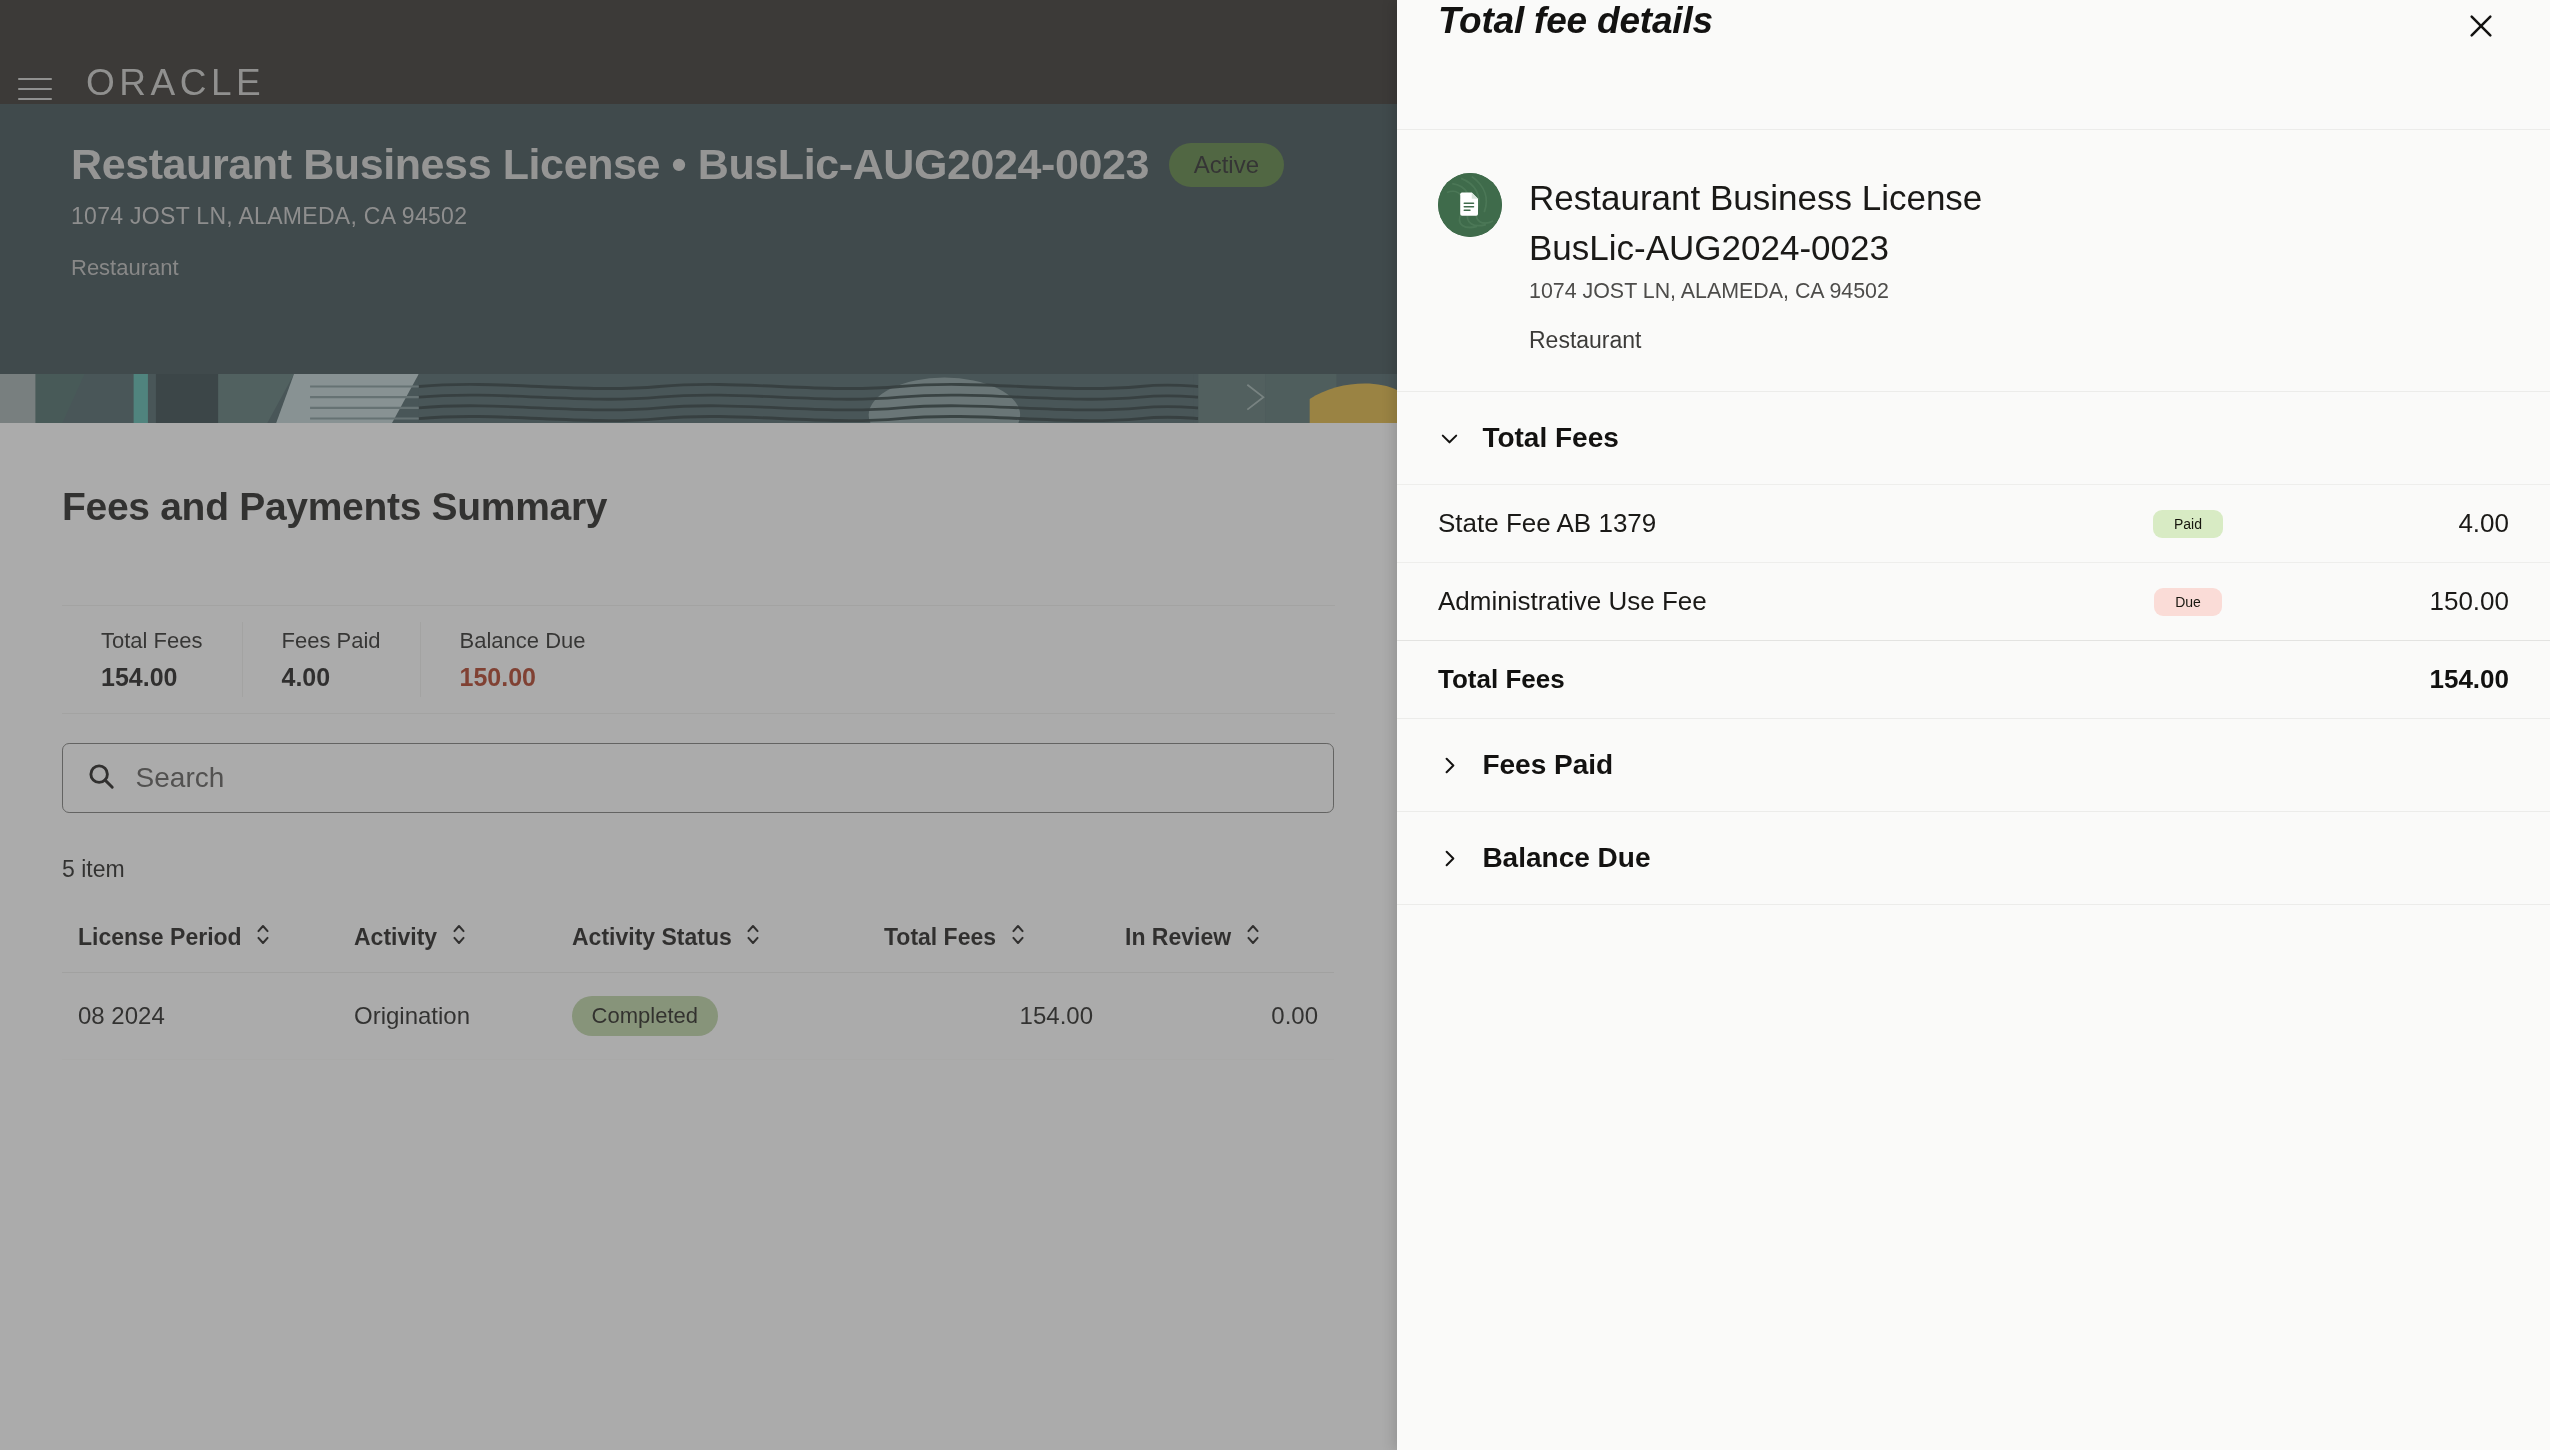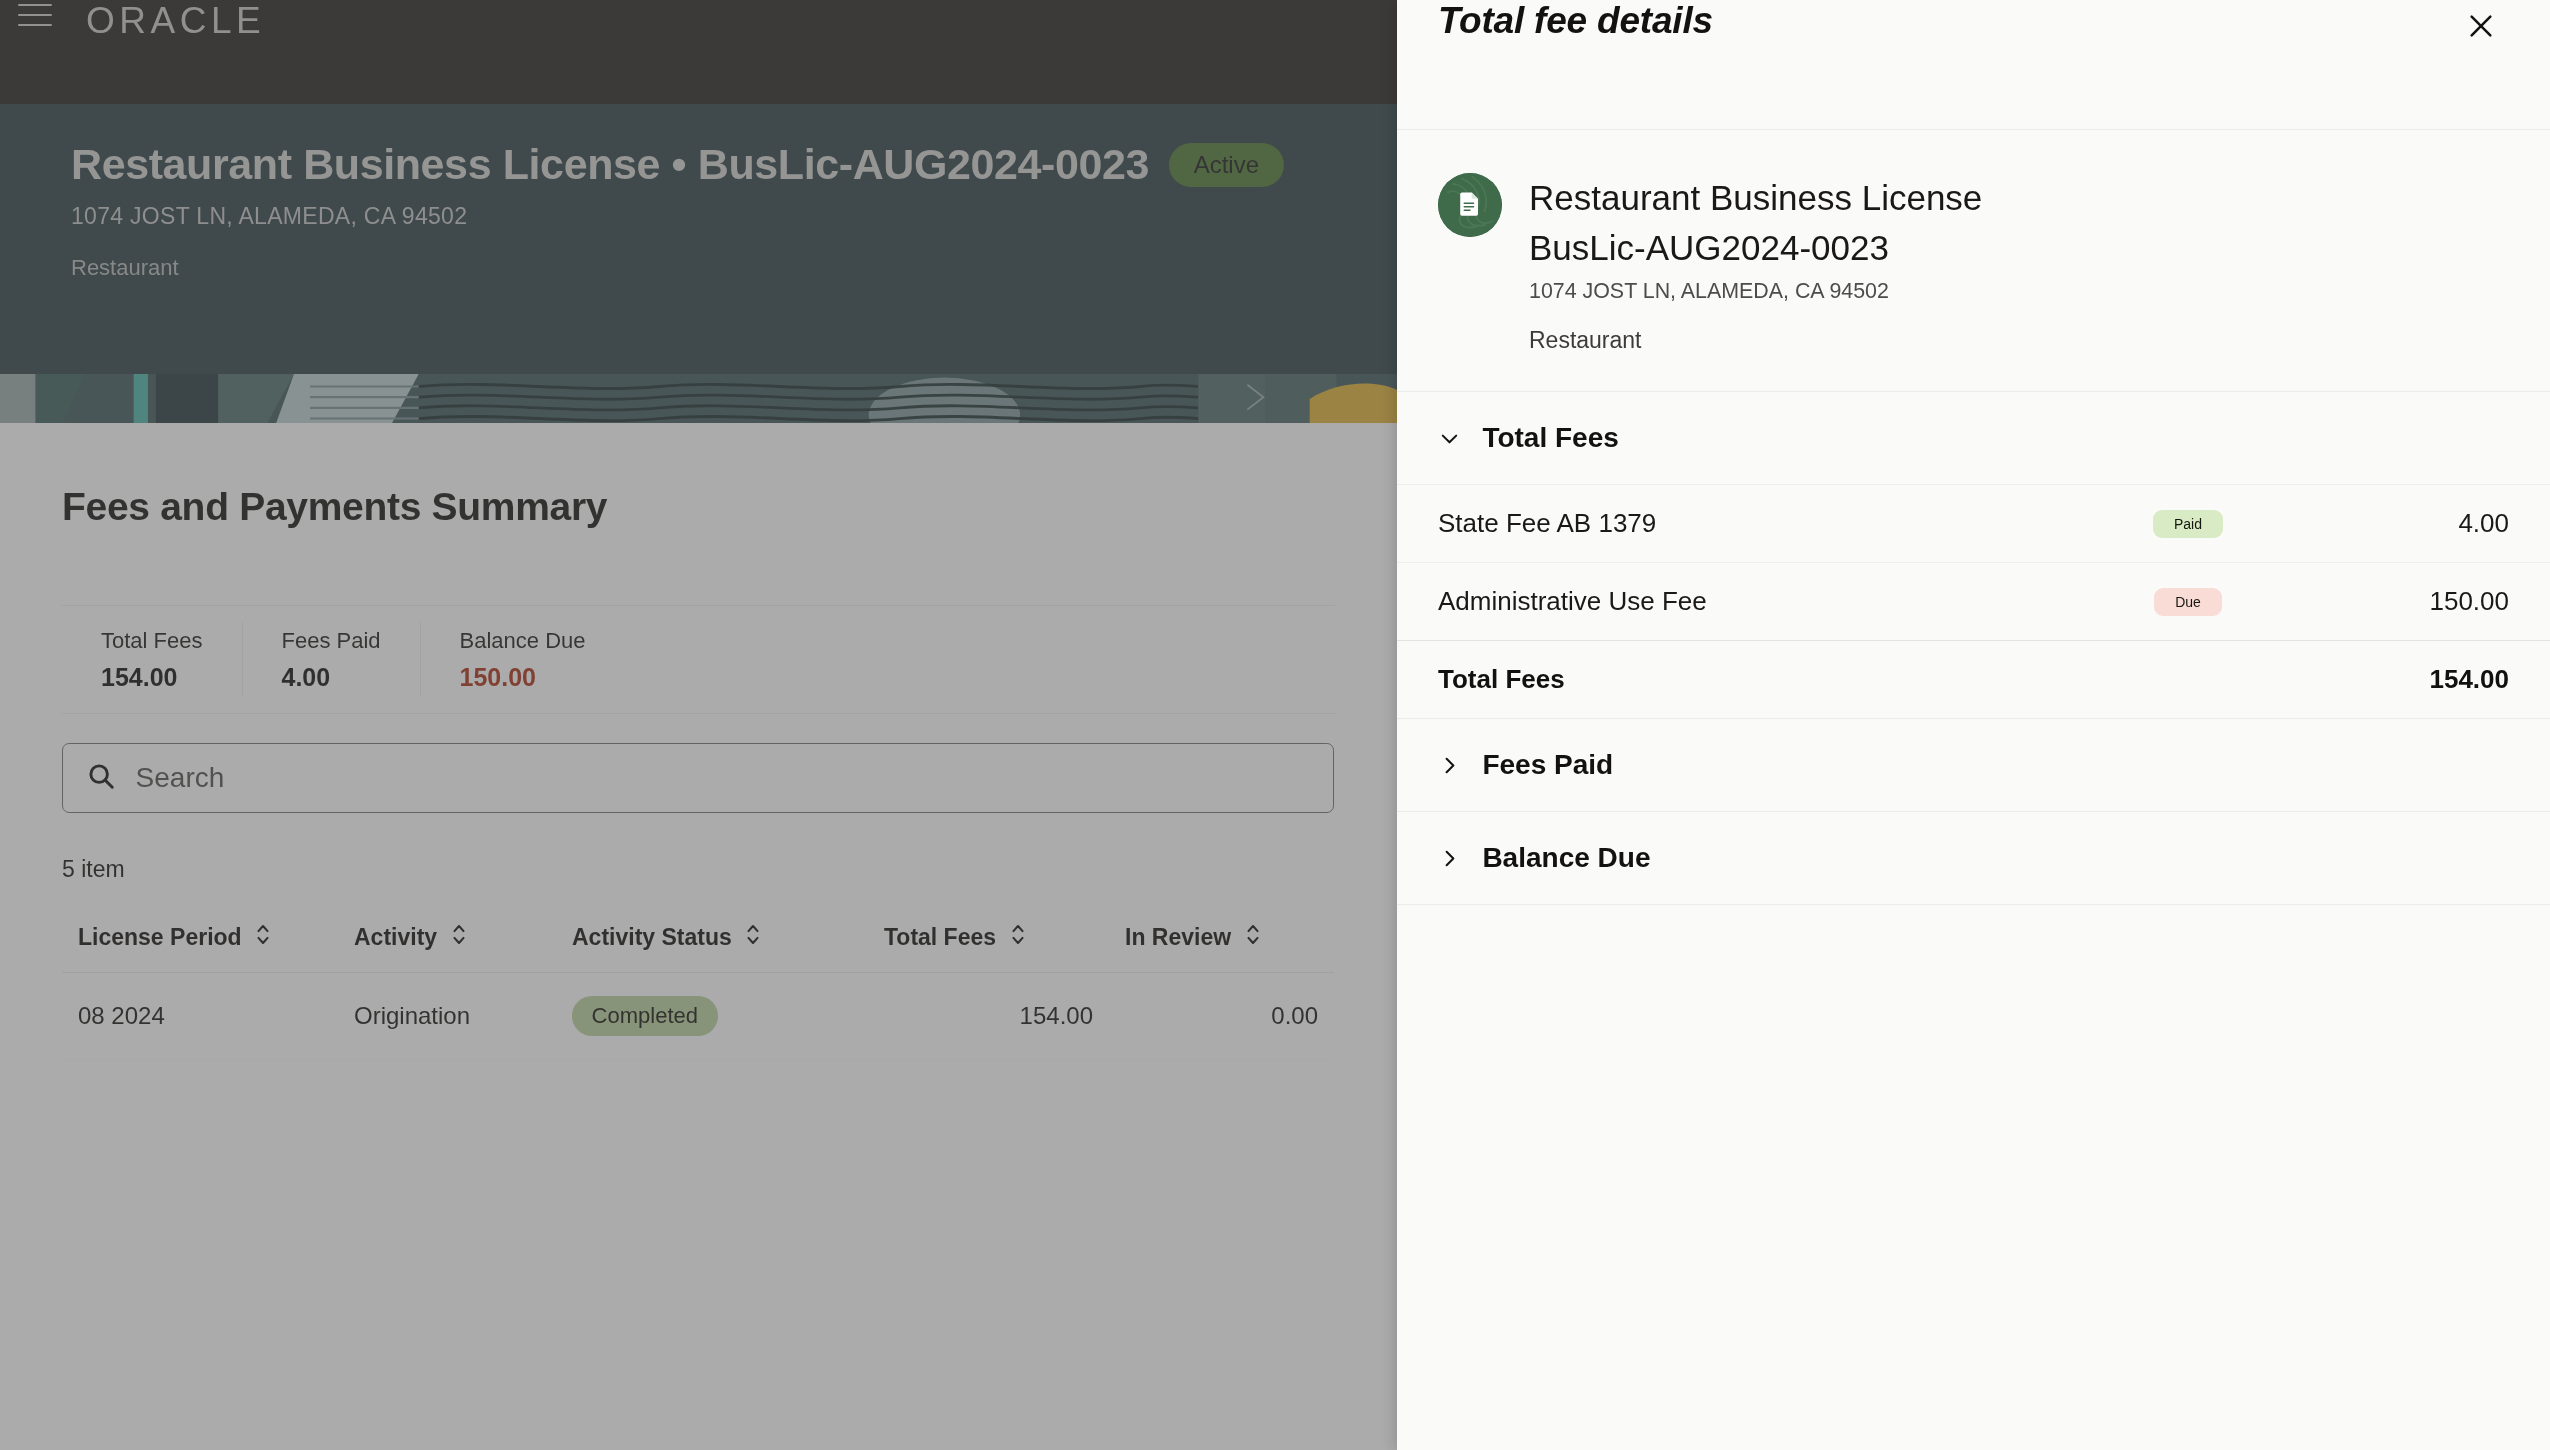--- a/index.html
+++ b/index.html
@@ -26,21 +26,21 @@
   }
 
   
   .global-header {
     position: absolute;
     top: 0; left: 0;
     width: 1397px;
     height: 104px;
     background: #26231f;
     display: flex;
-    align-items: flex-start;
+    align-items: flex-end;
     padding-left: 18px;
     gap: 32px;
   }
   .hamburger {
     width: 36px; height: 30px;
     display: flex; flex-direction: column; justify-content: space-between;
     padding: 3.6px 0;
     cursor: pointer;
   }
   .hamburger span {

